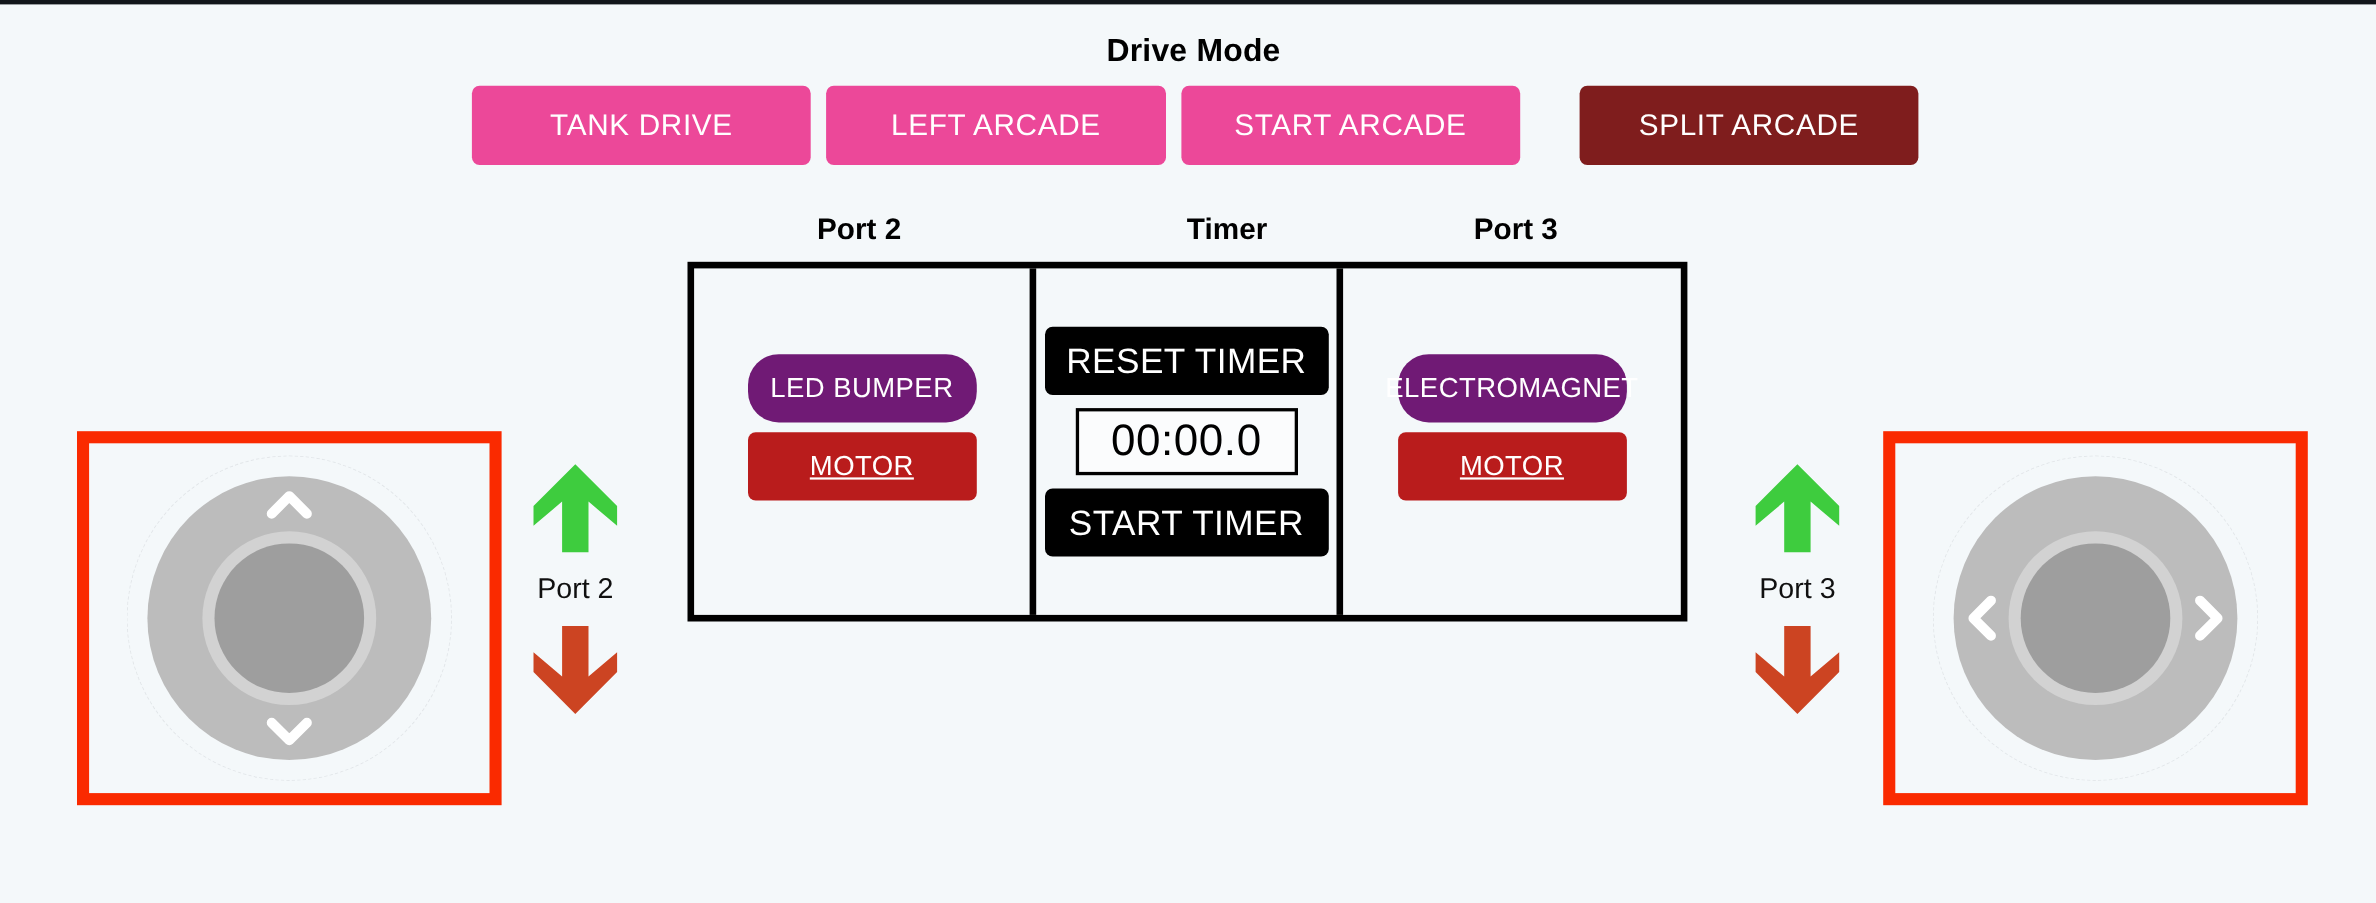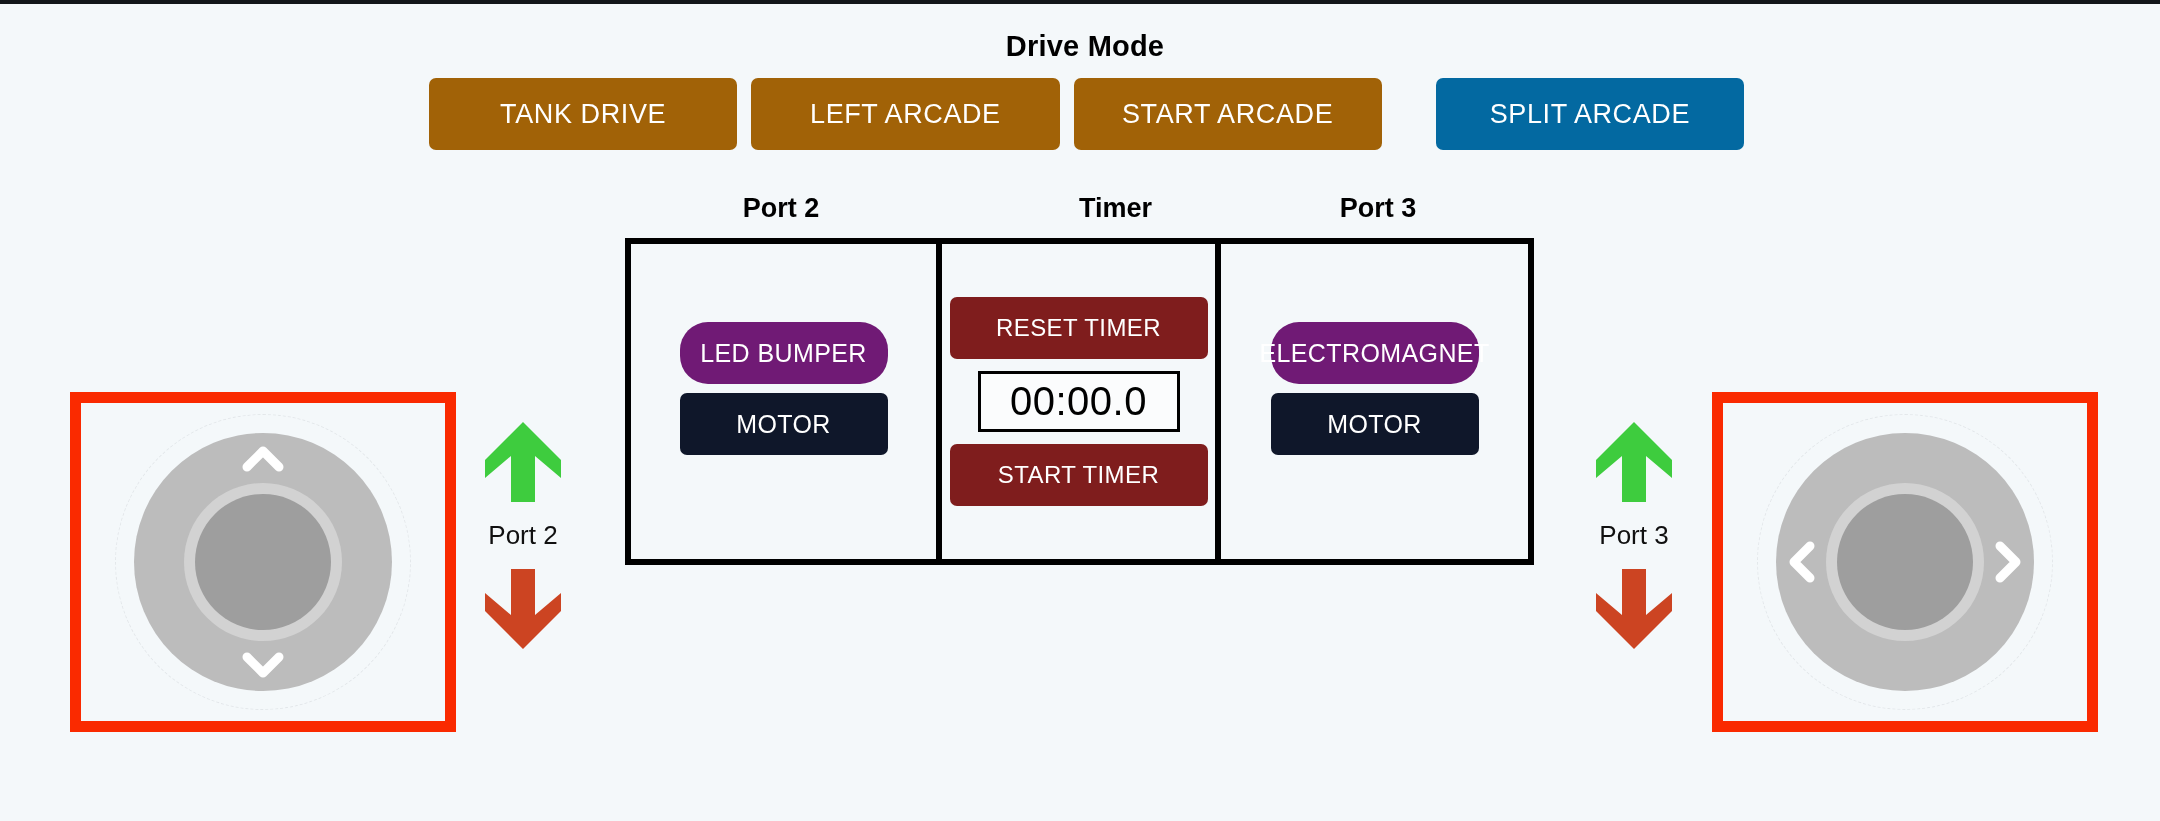--- a/index.html
+++ b/index.html
@@ -41,33 +41,33 @@
     left: 429px;
     width: 1315px;
     height: 72px;
     display: flex;
     gap: 14px;
   }
   .mode-btn {
     flex: 1 1 0;
     border: none;
     border-radius: 7px;
-    background: #a16207;
+    background: #ec4899;
     color: #ffffff;
     font-size: 27px;
     font-family: "Liberation Sans", sans-serif;
     letter-spacing: 0.6px;
     display: flex;
     align-items: center;
     justify-content: center;
     cursor: pointer;
     padding: 0;
   }
   .mode-btn.active {
-    background: #0369a1;
+    background: #7f1d1d;
     margin-left: 40px;
   }
 
   
   .col-caption {
     position: absolute;
     top: 193px;
     font-size: 27px;
     font-weight: bold;
     color: #000;
@@ -115,36 +115,36 @@
     font-family: "Liberation Sans", sans-serif;
     letter-spacing: 0.4px;
     display: flex;
     align-items: center;
     justify-content: center;
     cursor: pointer;
     padding: 0;
     white-space: nowrap;
   }
   .device-btn.primary { background: #701a75; border-radius: 28px; }
-  .device-btn.secondary { background: #0f172a; }
+  .device-btn.secondary { background: #b91c1c; text-decoration: underline; }
   #led-bumper-button { margin-bottom: 9px; }
   #electromagnet-button { margin-bottom: 9px; }
   #port2-col-topfill { height: 62px; }
   #port3-col-topfill { height: 62px; }
   #port2-col-botfill { height: 52px; }
   #port3-col-botfill { height: 52px; }
 
   .timer-btn {
     width: 258px;
     height: 62px;
     border: none;
     border-radius: 7px;
-    background: #7f1d1d;
+    background: #000000;
     color: #ffffff;
-    font-size: 24px;
+    font-size: 32px;
     font-family: "Liberation Sans", sans-serif;
     letter-spacing: 0.4px;
     display: flex;
     align-items: center;
     justify-content: center;
     cursor: pointer;
     padding: 16px;
   }
   #timer-display {
     width: 202px;

